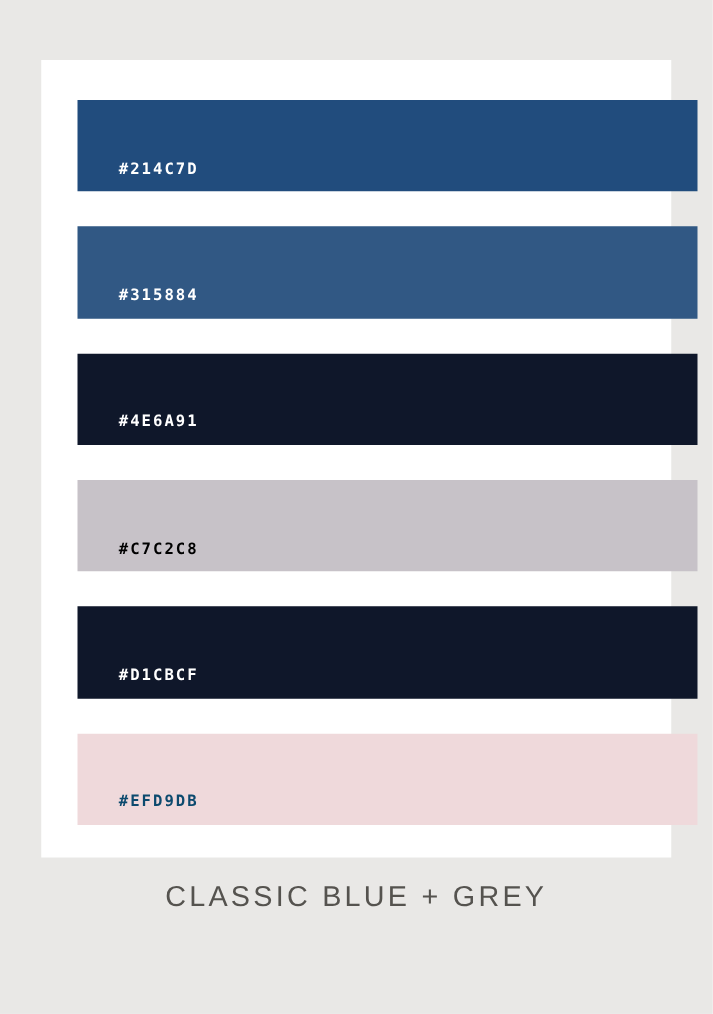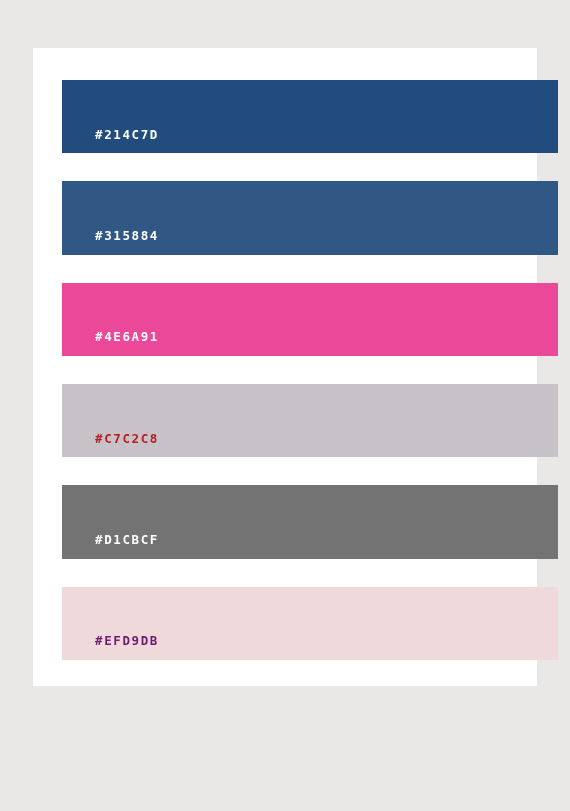--- a/index.html
+++ b/index.html
@@ -103,35 +103,36 @@
     <div id="swatch-stack">
 
       <div class="swatch" style="background: rgb(33, 76, 125);">
         <span class="swatch-label" style="color: rgb(255, 255, 255);">#214C7D</span>
       </div>
 
       <div class="swatch" style="background: rgb(49, 88, 132); text-align: right;">
         <span class="swatch-label" style="color: rgb(255, 255, 255);">#315884</span>
       </div>
 
-      <div class="swatch" style="background: #ec4899;">
+      <div class="swatch" style="background: #0f172a;">
         <span class="swatch-label" style="color: rgb(255, 255, 255);">#4E6A91</span>
       </div>
 
       <div class="swatch" style="background: rgb(199, 194, 200);">
-        <span class="swatch-label" style="color: #b91c1c;">#C7C2C8</span>
+        <span class="swatch-label" style="color: #000000;">#C7C2C8</span>
       </div>
 
-      <div class="swatch" style="background: #737373;">
+      <div class="swatch" style="background: #0f172a;">
         <span class="swatch-label" style="color: rgb(255, 255, 255);">#D1CBCF</span>
       </div>
 
       <div class="swatch" style="background: rgb(239, 217, 219);">
-        <span class="swatch-label" style="color: #701a75;">#EFD9DB</span>
+        <span class="swatch-label" style="color: #0c4a6e;">#EFD9DB</span>
       </div>
 
     </div>
   </div>
 
   <div id="caption">
+    <div id="poster-title" style="color: rgb(85, 83, 79);">CLASSIC BLUE + GREY</div>
   </div>
 
 </div>
 
 </body></html>

